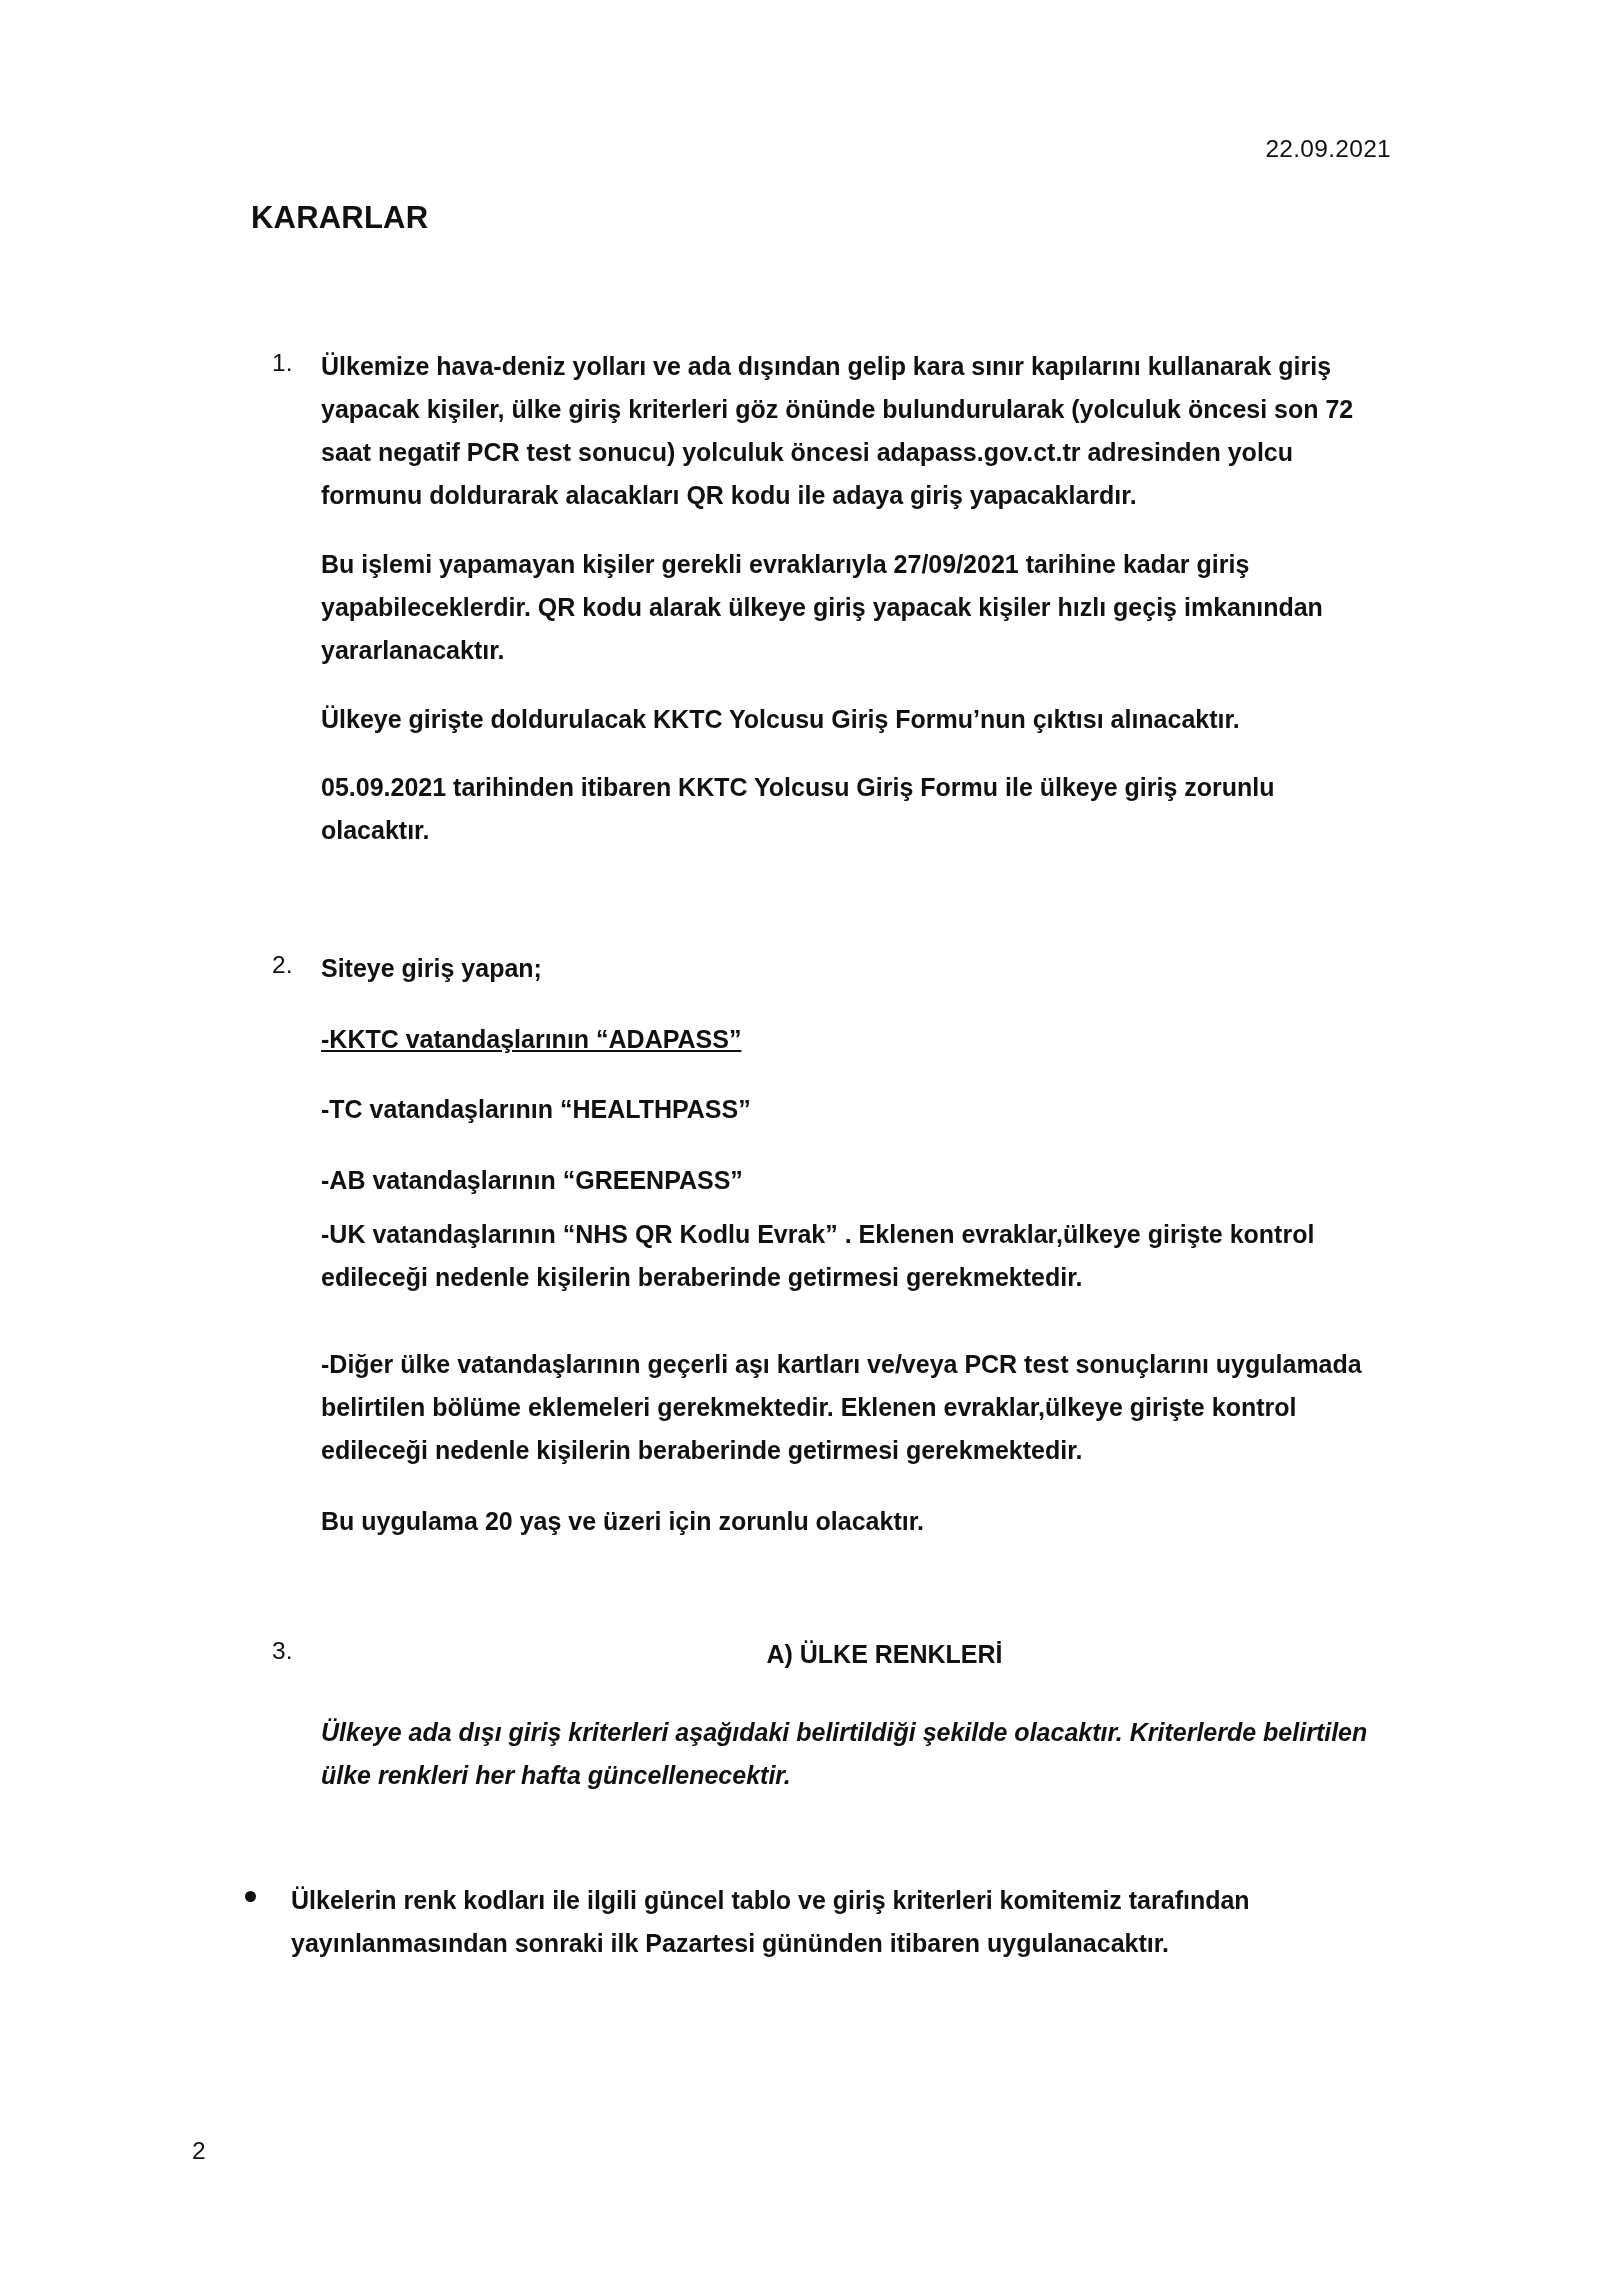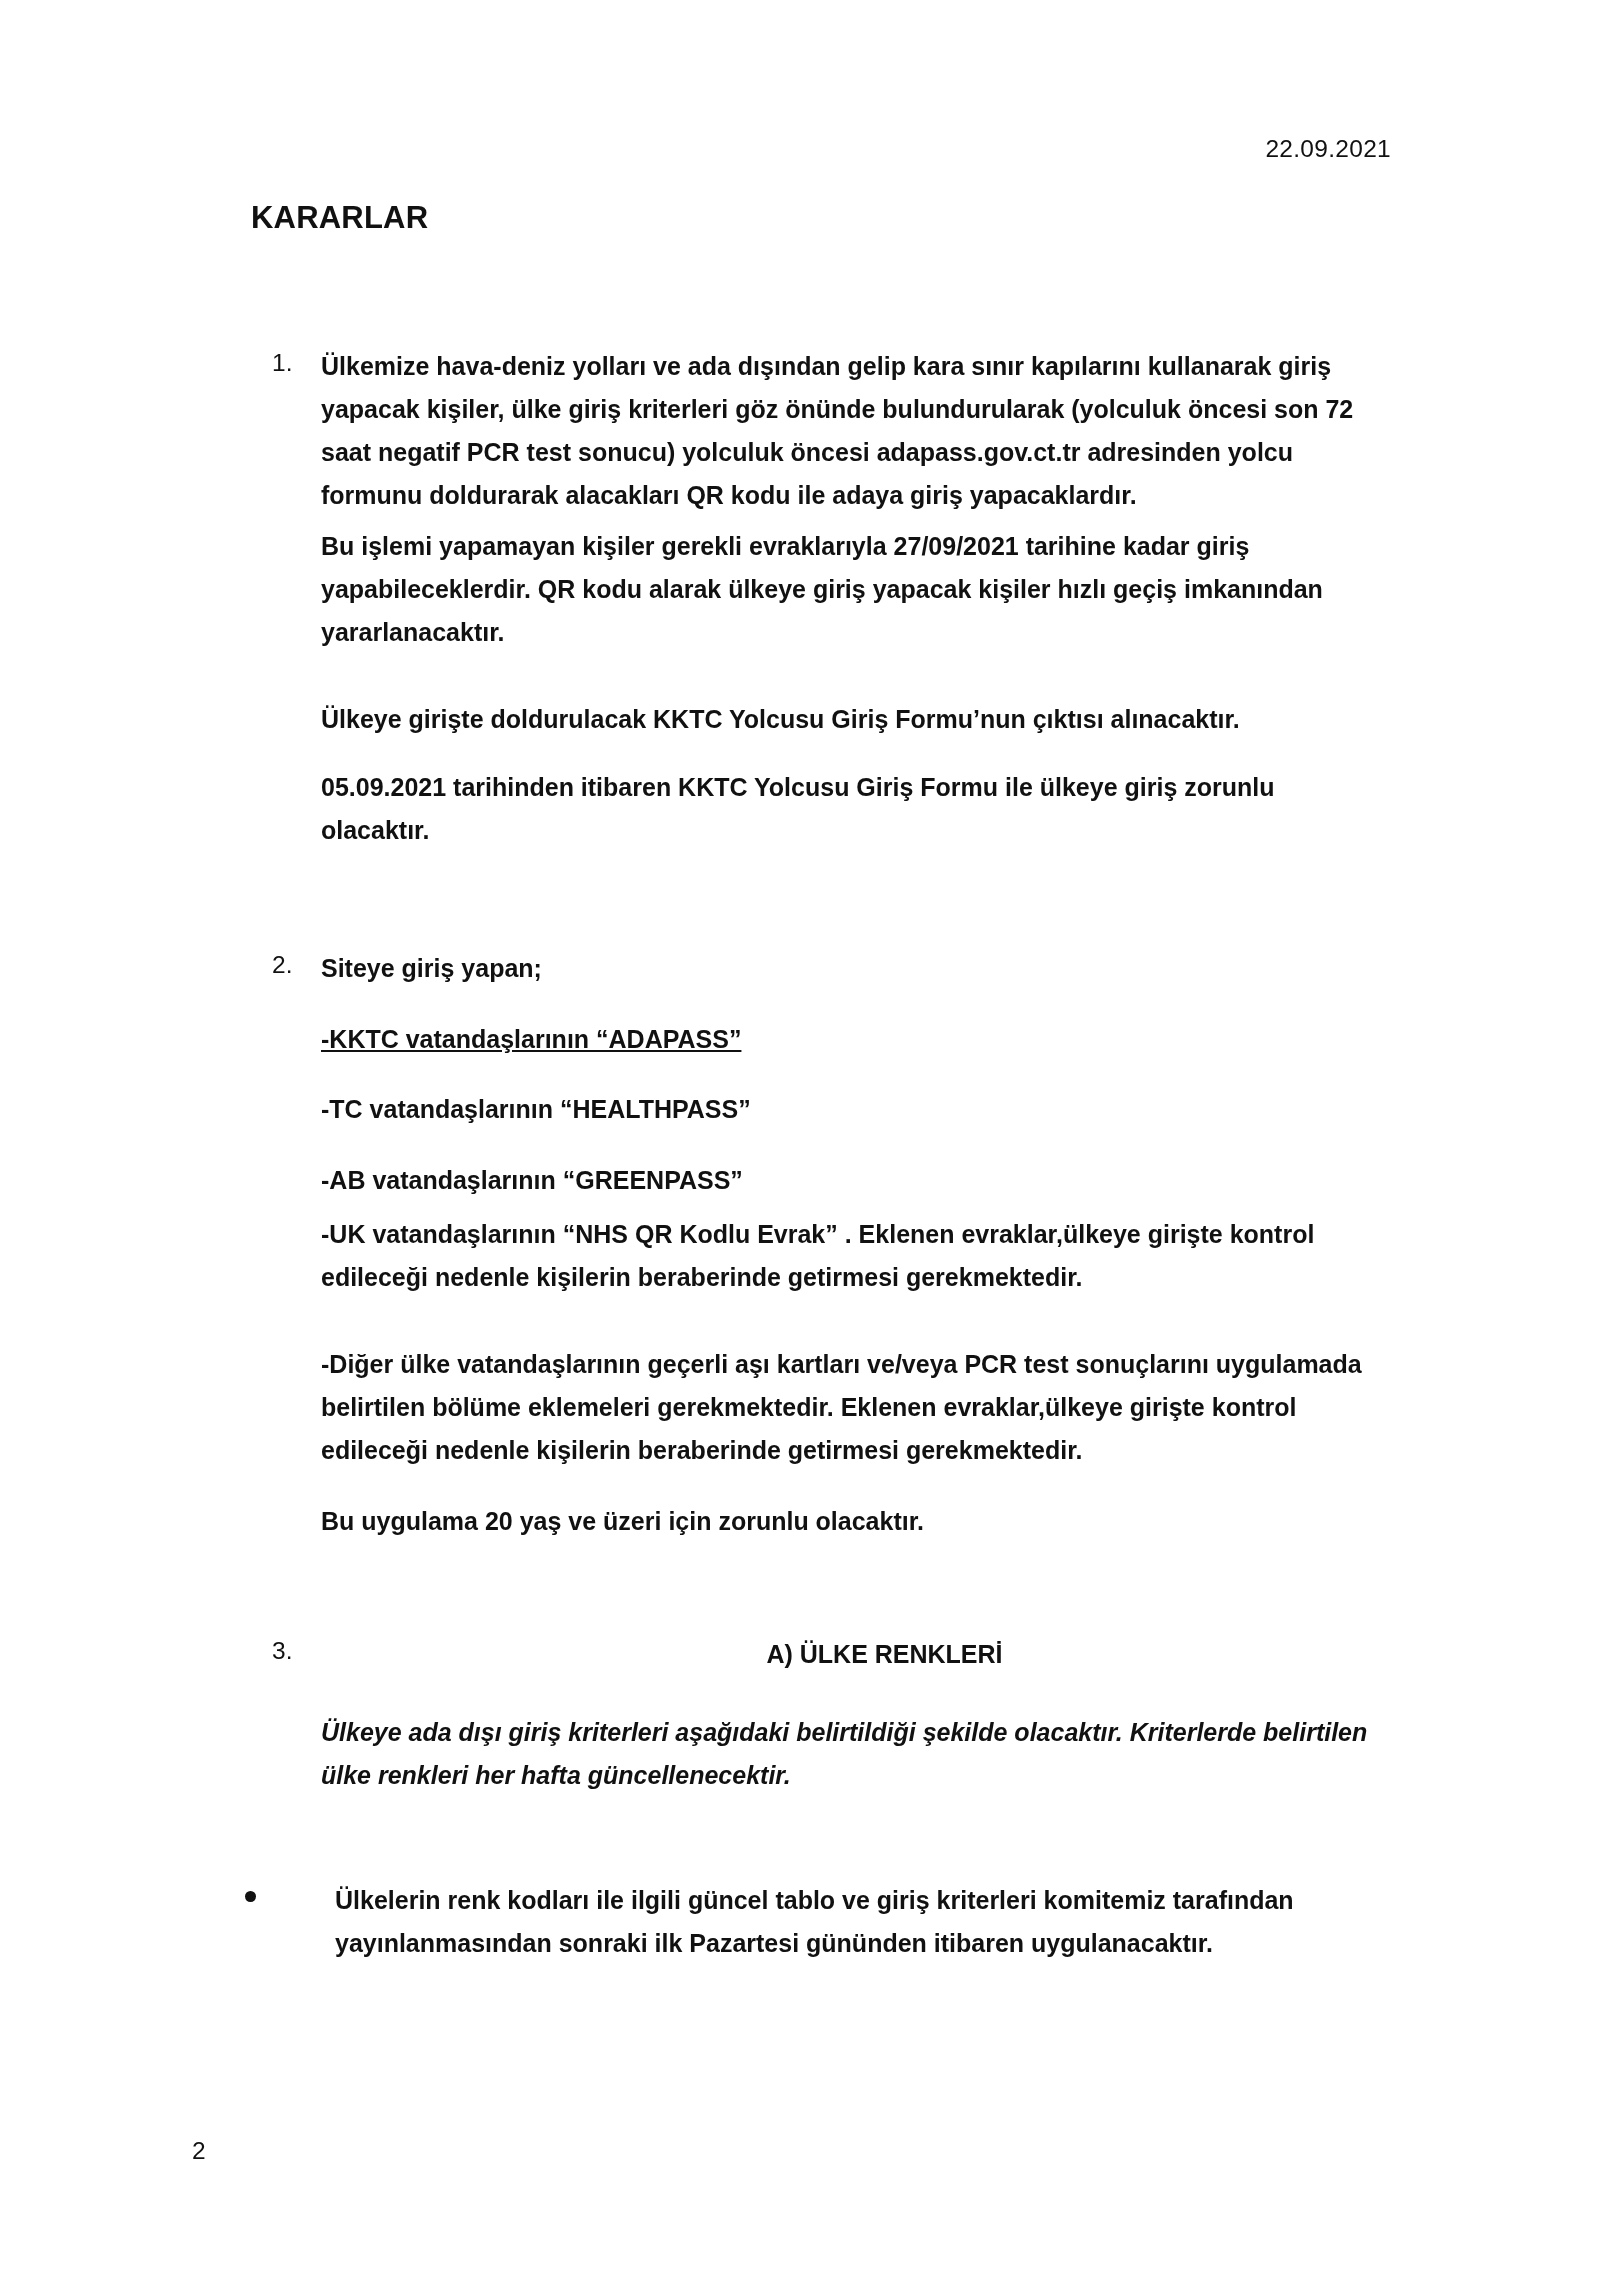--- a/index.html
+++ b/index.html
@@ -74,21 +74,20 @@
       top: 11.8px;
       width: 10.8px;
       height: 10.8px;
       border-radius: 50%;
       background: #111111;
     }
     .bullet-text {
       position: absolute;
       left: 51px;
       width: 1127px;
-      margin-left: 44px;
     }
     .page-number {
       position: absolute;
       left: 192px;
       top: 2137px;
       font-size: 24.5px;
     }
   </style>
 </head>
 <body>
@@ -99,21 +98,21 @@
   <div class="title">KARARLAR</div>
 
   <div class="item" style="top:345px;">
     <span class="num" style="top:3.9px;">1.</span>
     <div class="body-block" style="top:0px;">
       <p class="para">Ülkemize hava-deniz yolları ve ada dışından gelip kara sınır kapılarını kullanarak giriş
 yapacak kişiler, ülke giriş kriterleri göz önünde bulundurularak (yolculuk öncesi son 72
 saat negatif PCR test sonucu) yolculuk öncesi adapass.gov.ct.tr adresinden yolcu
 formunu doldurarak  alacakları QR kodu ile adaya giriş yapacaklardır.</p>
     </div>
-    <div class="body-block" style="top:180px;">
+    <div class="body-block" style="top:198px;">
       <p class="para">Bu işlemi yapamayan kişiler gerekli evraklarıyla 27/09/2021 tarihine kadar giriş
 yapabileceklerdir. QR kodu alarak ülkeye giriş yapacak kişiler hızlı geçiş imkanından
 yararlanacaktır.</p>
     </div>
     <div class="body-block" style="top:353px;">
       <p class="para">Ülkeye girişte doldurulacak KKTC Yolcusu Giriş Formu’nun çıktısı alınacaktır.</p>
     </div>
     <div class="body-block" style="top:421px;">
       <p class="para">05.09.2021 tarihinden itibaren KKTC Yolcusu Giriş Formu ile ülkeye giriş zorunlu
 olacaktır.</p>

